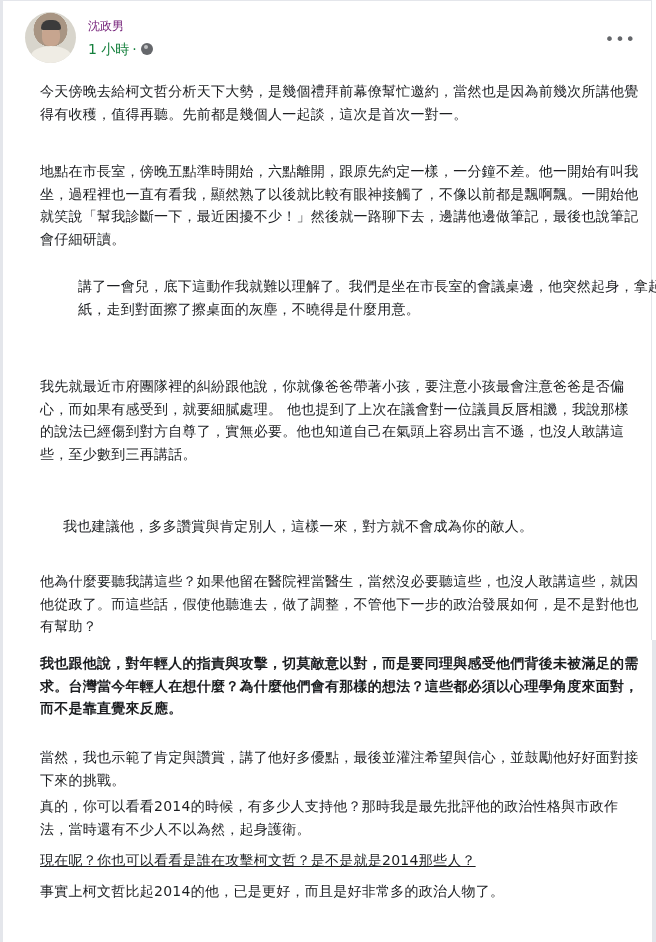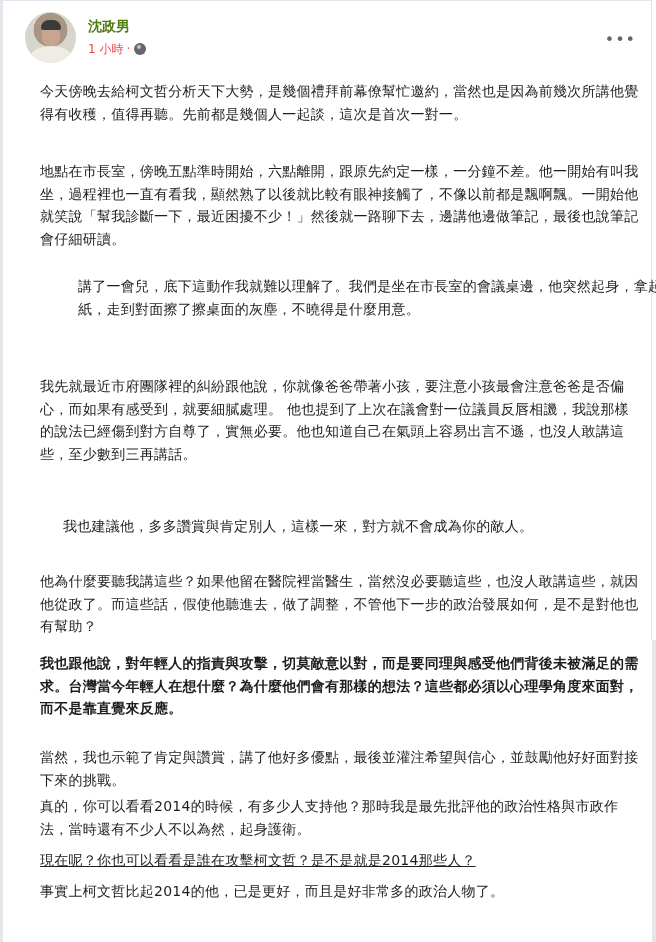--- a/index.html
+++ b/index.html
@@ -9,22 +9,22 @@
       border-left:3px solid #e4e6eb; border-top:1px solid #e4e6eb; border-right:1px solid #e4e6eb; box-sizing:border-box; background:#fff; }
     .card-bottom { position:absolute; left:0; top:640px; width:656px; height:302px;
       border-right:4px solid #e4e6eb; border-left:3px solid #e4e6eb; box-sizing:border-box; background:#fff; }
     .header { position:absolute; left:25px; top:12px; height:50px; display:flex; align-items:center; }
     .avatar { width:51px; height:51px; border-radius:50%; overflow:hidden; position:relative;
       background:radial-gradient(circle at 50% 35%, #c9b8a3 0 20%, #a89583 21% 40%, #d8d5cc 41% 100%); }
     .avatar .hair { position:absolute; left:16px; top:8px; width:20px; height:10px; background:#3b3b3b; border-radius:8px 8px 2px 2px; }
     .avatar .face { position:absolute; left:17px; top:14px; width:18px; height:20px; background:#c7a58f; border-radius:40%; }
     .avatar .shirt { position:absolute; left:6px; top:34px; width:40px; height:20px; background:#efece4; border-radius:50% 50% 0 0; }
     .meta { margin-left:12px; display:flex; flex-direction:column; }
-    .name { font-size:14px; font-weight:bold; color:#4d7c0f; line-height:22px; }
-    .time-row { display:flex; align-items:center; font-size:12px; color:#ef4444; line-height:20px; margin-top:2px; }
+    .name { font-size:12px; font-weight:normal; color:#701a75; line-height:22px; }
+    .time-row { display:flex; align-items:center; font-size:14px; color:#15803d; line-height:20px; margin-top:2px; }
     .globe { display:inline-block; width:12px; height:12px; border-radius:50%; background:#65676b; margin-left:4px; position:relative; }
     .globe:after { content:""; position:absolute; left:3px; top:2px; width:4px; height:4px; border-radius:50%; background:#fff; opacity:0.6; }
     .more { position:absolute; right:20px; top:30px; font-size:16px; color:#65676b; letter-spacing:1px; cursor:pointer; }
     .p { position:absolute; left:40px; width:600px; font-size:14px; line-height:22.6px; letter-spacing:0.25px; color:#1c1e21; margin:0; }
   </style>
 </head>
 <body>
 
 <div class="card-top"></div>
 <div class="card-bottom"></div>

